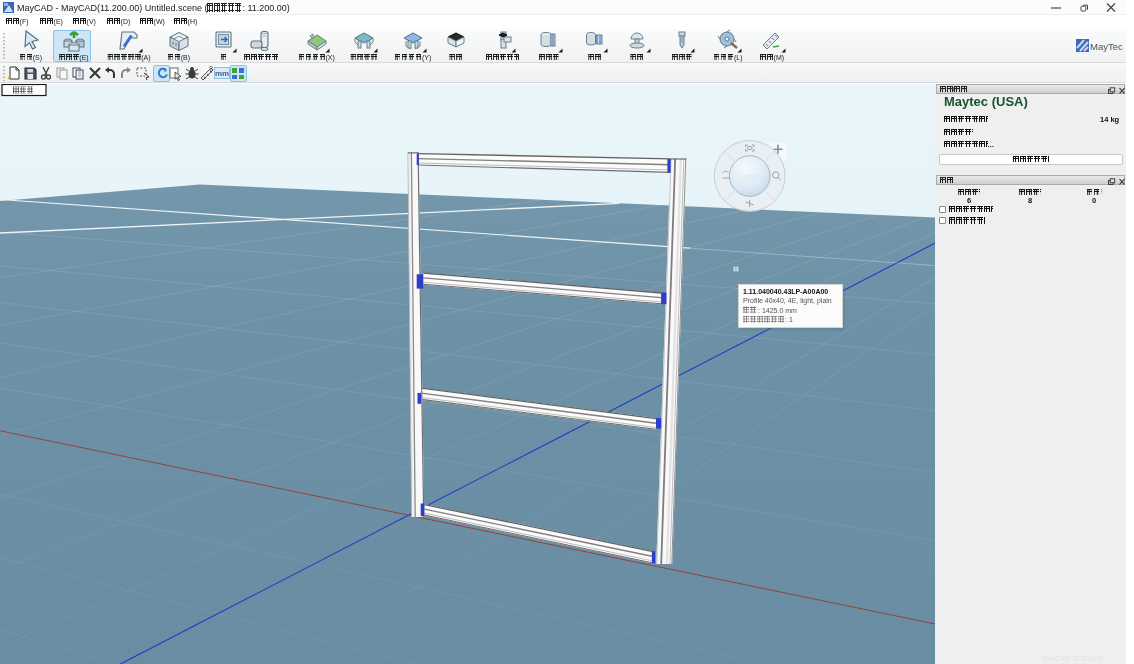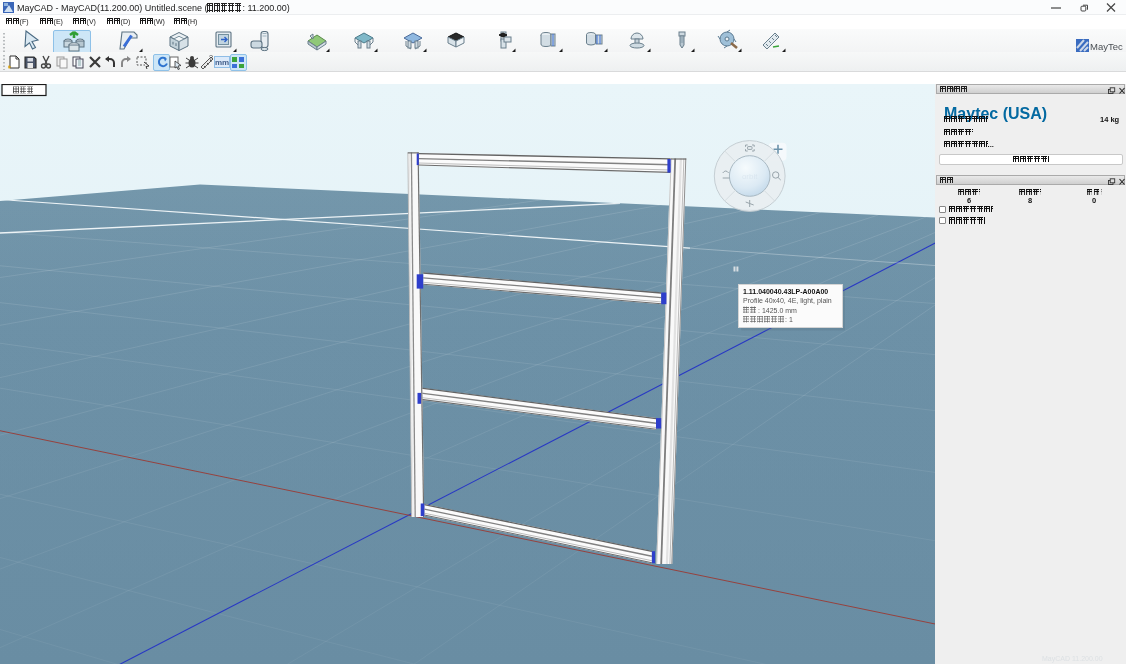--- a/index.html
+++ b/index.html
@@ -2,21 +2,21 @@
 <html><head><meta charset="utf-8"><style>
 *{margin:0;padding:0;box-sizing:border-box}
 html,body{width:1134px;height:664px;overflow:hidden;font-family:"Liberation Sans",sans-serif;background:#fff}
 .abs{position:absolute}
 .cj{display:inline-block;height:.92em;vertical-align:-.06em;background:
  repeating-linear-gradient(90deg,currentColor 0 .75px,transparent .75px 2.5px),
  repeating-linear-gradient(180deg,currentColor 0 .8px,transparent .8px 2.3px);-webkit-mask:repeating-linear-gradient(90deg,#000 0 5.7px,transparent 5.7px 7px)}
 #titlebar{left:0;top:0;width:1126px;height:15px;background:#fbfcfd;border-bottom:1px solid #eceef0}
 #menubar{left:0;top:15px;width:1126px;height:14px;background:#fff}
 #toolbar{left:0;top:29px;width:1126px;height:34px;background:linear-gradient(#fafbfb,#f0f1f2);border-bottom:1px solid #d9dadb}
-#toolbar2{left:0;top:52px;width:1126px;height:20px;background:linear-gradient(#f7f8f8,#eef0f1);border-bottom:1px solid #d9dadb}
+#toolbar2{left:0;top:63px;width:1126px;height:20px;background:linear-gradient(#f7f8f8,#eef0f1);border-bottom:1px solid #d9dadb}
 #viewport{left:0;top:84px;width:935px;height:580px}
 #panel{left:935px;top:84px;width:191px;height:580px;background:#efefef}
 #rstrip{left:1126px;top:0;width:8px;height:664px;background:#fff}
 .mi{position:absolute;top:3px;font-size:7px;color:#1a1a1a;white-space:nowrap}
 .tblab{position:absolute;top:24.5px;font-size:7px;color:#1a1a1a;text-align:center;white-space:nowrap;transform:translateX(-50%)}
 .tbico{position:absolute;top:0px;transform:translateX(-50%)}
 .hdr{position:absolute;left:1px;width:189px;height:10px;background:linear-gradient(#e9e9e9,#cfcfcf);border:1px solid #aaa;font-size:6.5px;color:#222;line-height:9px;padding-left:3px}
 </style></head><body>
 <div class="abs" id="titlebar">
   <svg class="abs" style="left:3px;top:2px" width="11" height="11">
@@ -421,21 +421,21 @@
         <rect x="20" y="2.5" width="6" height="6.8" fill="url(#cjp)"></rect>
         <rect x="27" y="2.5" width="6" height="6.8" fill="url(#cjp)"></rect>
       </g>
 </svg></div>
 <div class="abs" id="panel">
     <div class="hdr" style="top:0"><span class="cj" style="width:12.6px;"></span>/<span class="cj" style="width:12.6px;"></span><svg class="abs" style="left:170px;top:1.5px" width="19" height="8">
         <rect x="1.5" y="2.5" width="4.5" height="4" fill="none" stroke="#333" stroke-width="0.9"></rect>
         <rect x="3.2" y="0.8" width="4.5" height="4" fill="#dedede" stroke="#333" stroke-width="0.9"></rect>
         <path d="M12.5 1 L17.5 6.5 M17.5 1 L12.5 6.5" stroke="#222" stroke-width="1.1"></path>
       </svg></div>
-<div class="abs" style="left:9px;top:21px;font-size:16px;font-weight:bold;color:#0369a1">Maytec (USA)</div>
+<div class="abs" style="left:9px;top:10px;font-size:13px;font-weight:bold;color:#14532d">Maytec (USA)</div>
 <div class="abs" style="left:9px;top:31px;font-size:7.5px;font-weight:bold;color:#111"><span class="cj" style="width:43.6px;"></span></div>
 <div class="abs" style="left:165px;top:31px;font-size:7.5px;font-weight:bold;color:#111">14 kg</div>
 <div class="abs" style="left:9px;top:44px;font-size:7.5px;font-weight:bold;color:#111"><span class="cj" style="width:29.1px;"></span></div>
 <div class="abs" style="left:9px;top:56px;font-size:7.5px;font-weight:bold;color:#111"><span class="cj" style="width:43.6px;"></span>...</div>
 <div class="abs" style="left:4px;top:70px;width:184px;height:10.5px;background:#fff;border:1px solid #c8c8c8;border-radius:2px;text-align:center;font-size:7.5px;font-weight:bold;color:#111;line-height:10px"><span class="cj" style="width:36.4px;"></span></div>
 <div class="hdr" style="top:91px"><span class="cj" style="width:12.6px;"></span><svg class="abs" style="left:170px;top:1.5px" width="19" height="8">
         <rect x="1.5" y="2.5" width="4.5" height="4" fill="none" stroke="#333" stroke-width="0.9"></rect>
         <rect x="3.2" y="0.8" width="4.5" height="4" fill="#dedede" stroke="#333" stroke-width="0.9"></rect>
         <path d="M12.5 1 L17.5 6.5 M17.5 1 L12.5 6.5" stroke="#222" stroke-width="1.1"></path>
       </svg></div>

